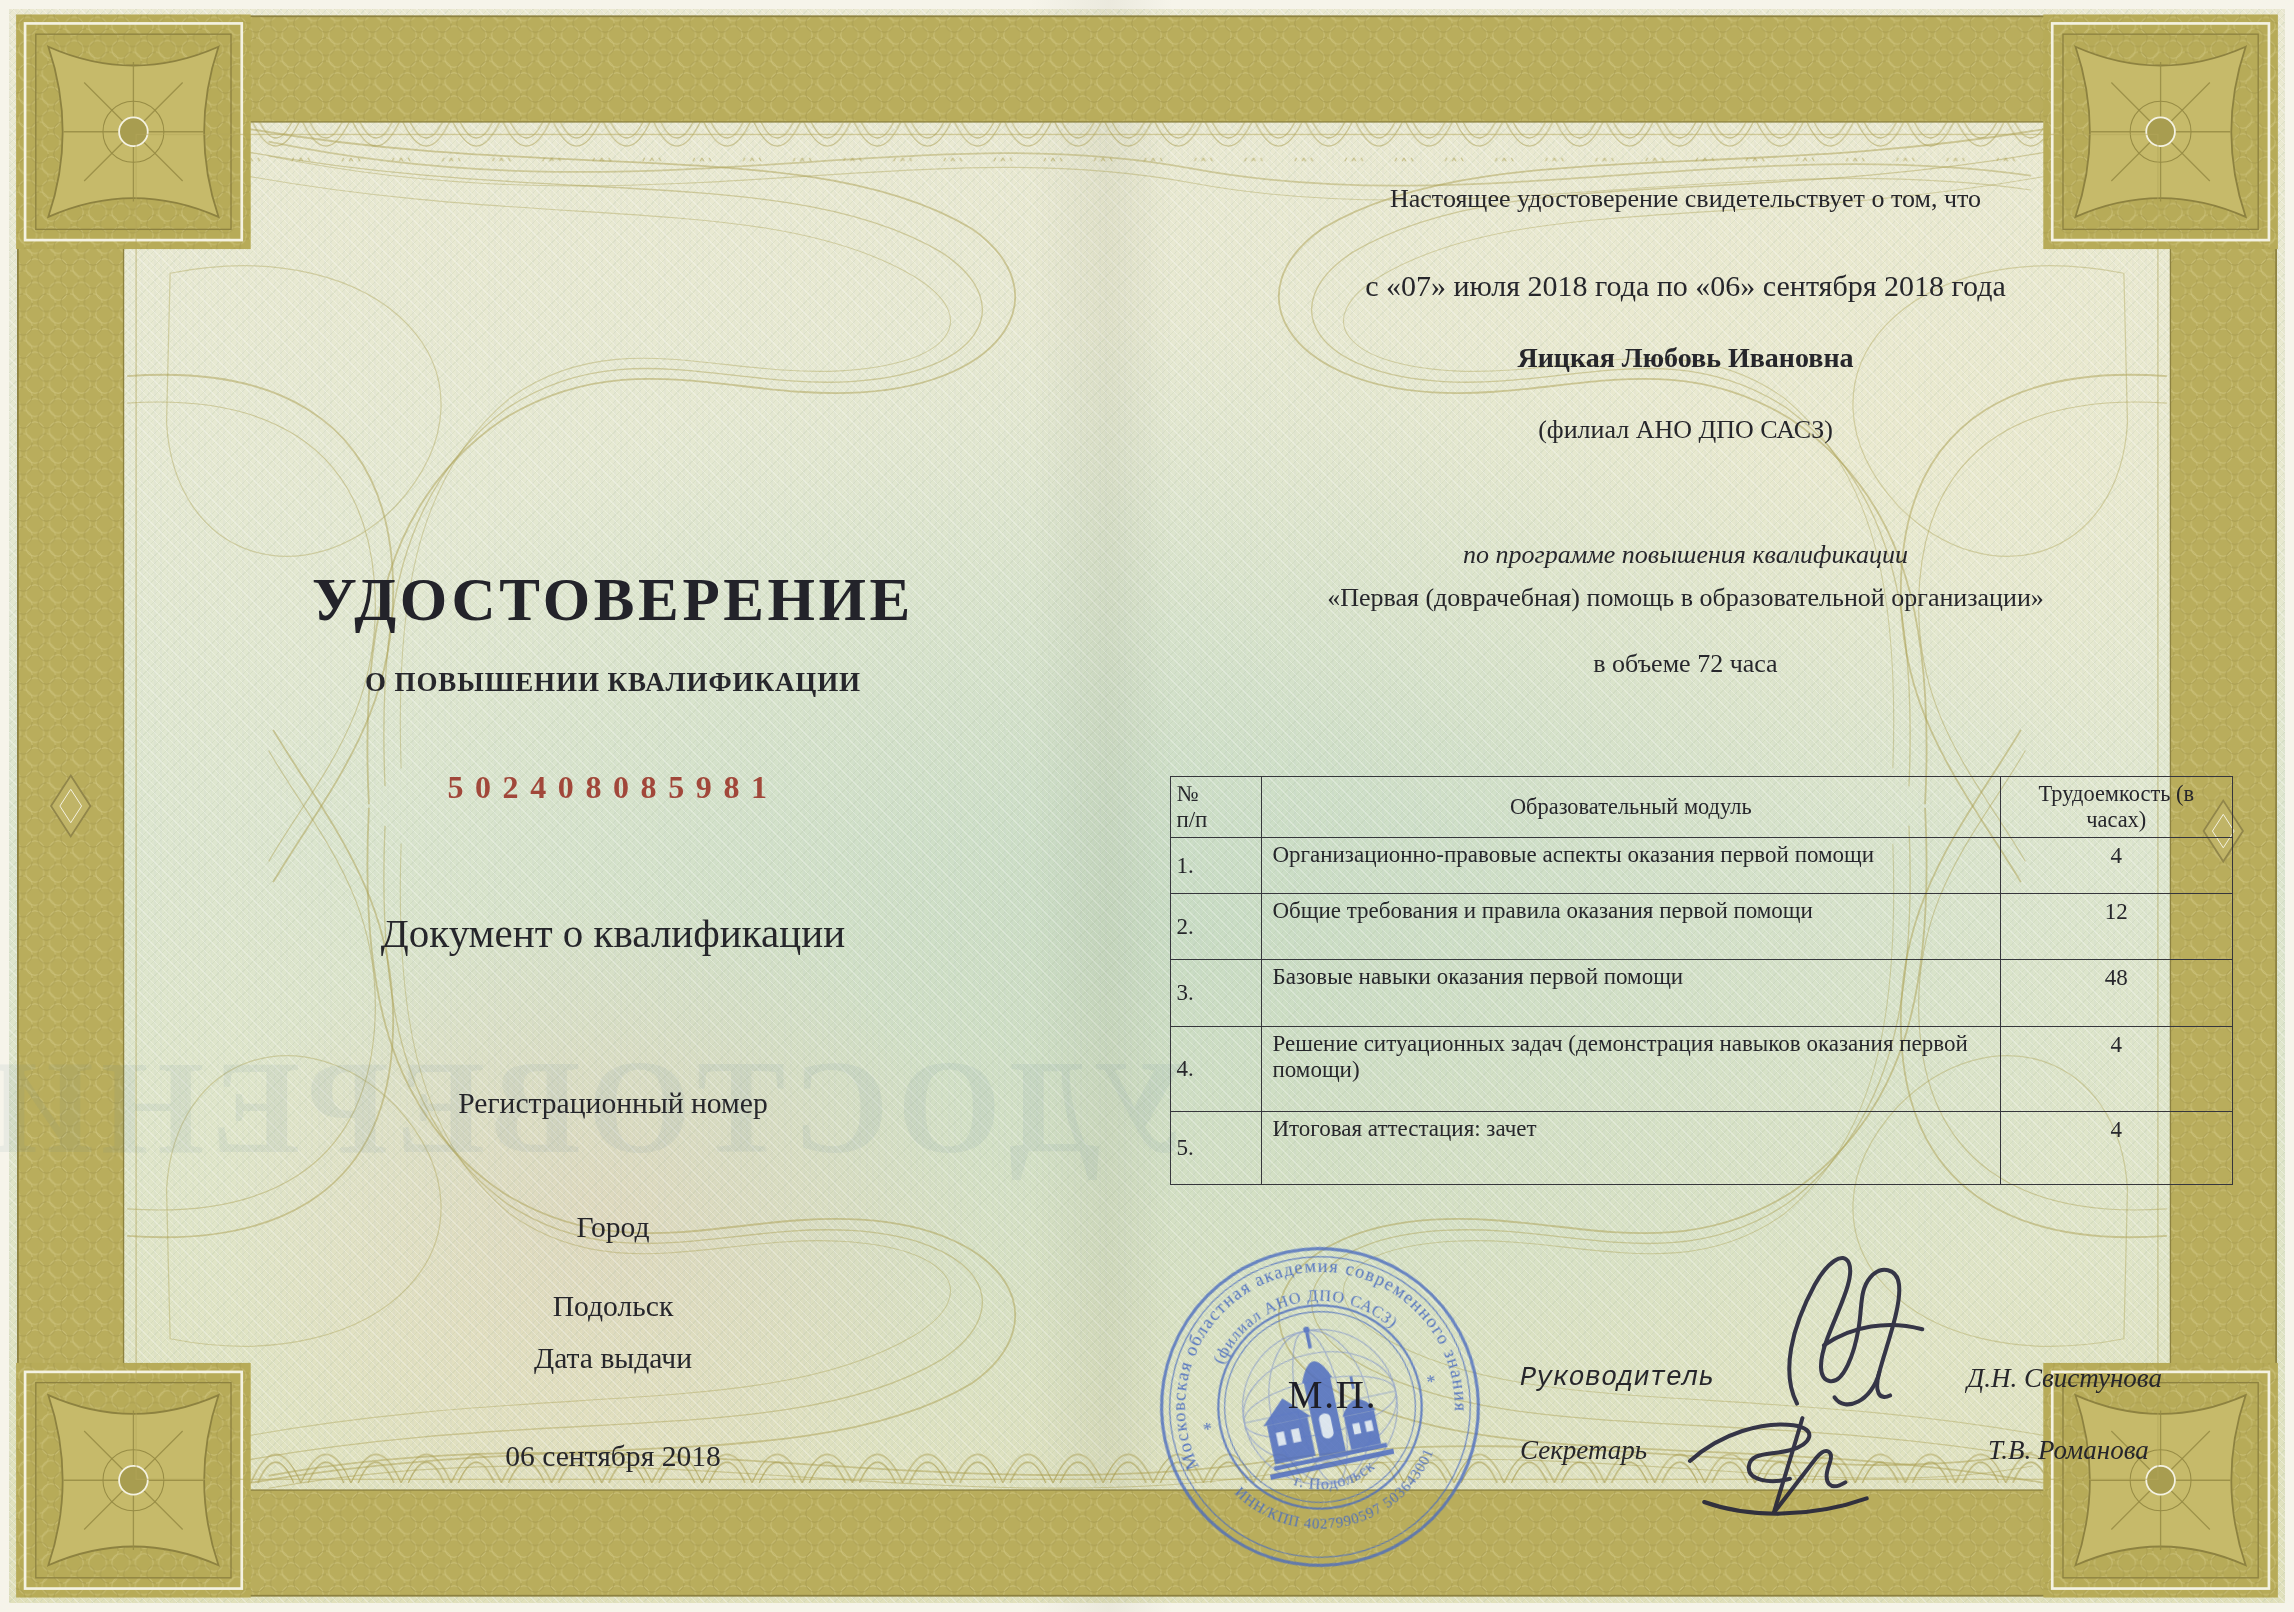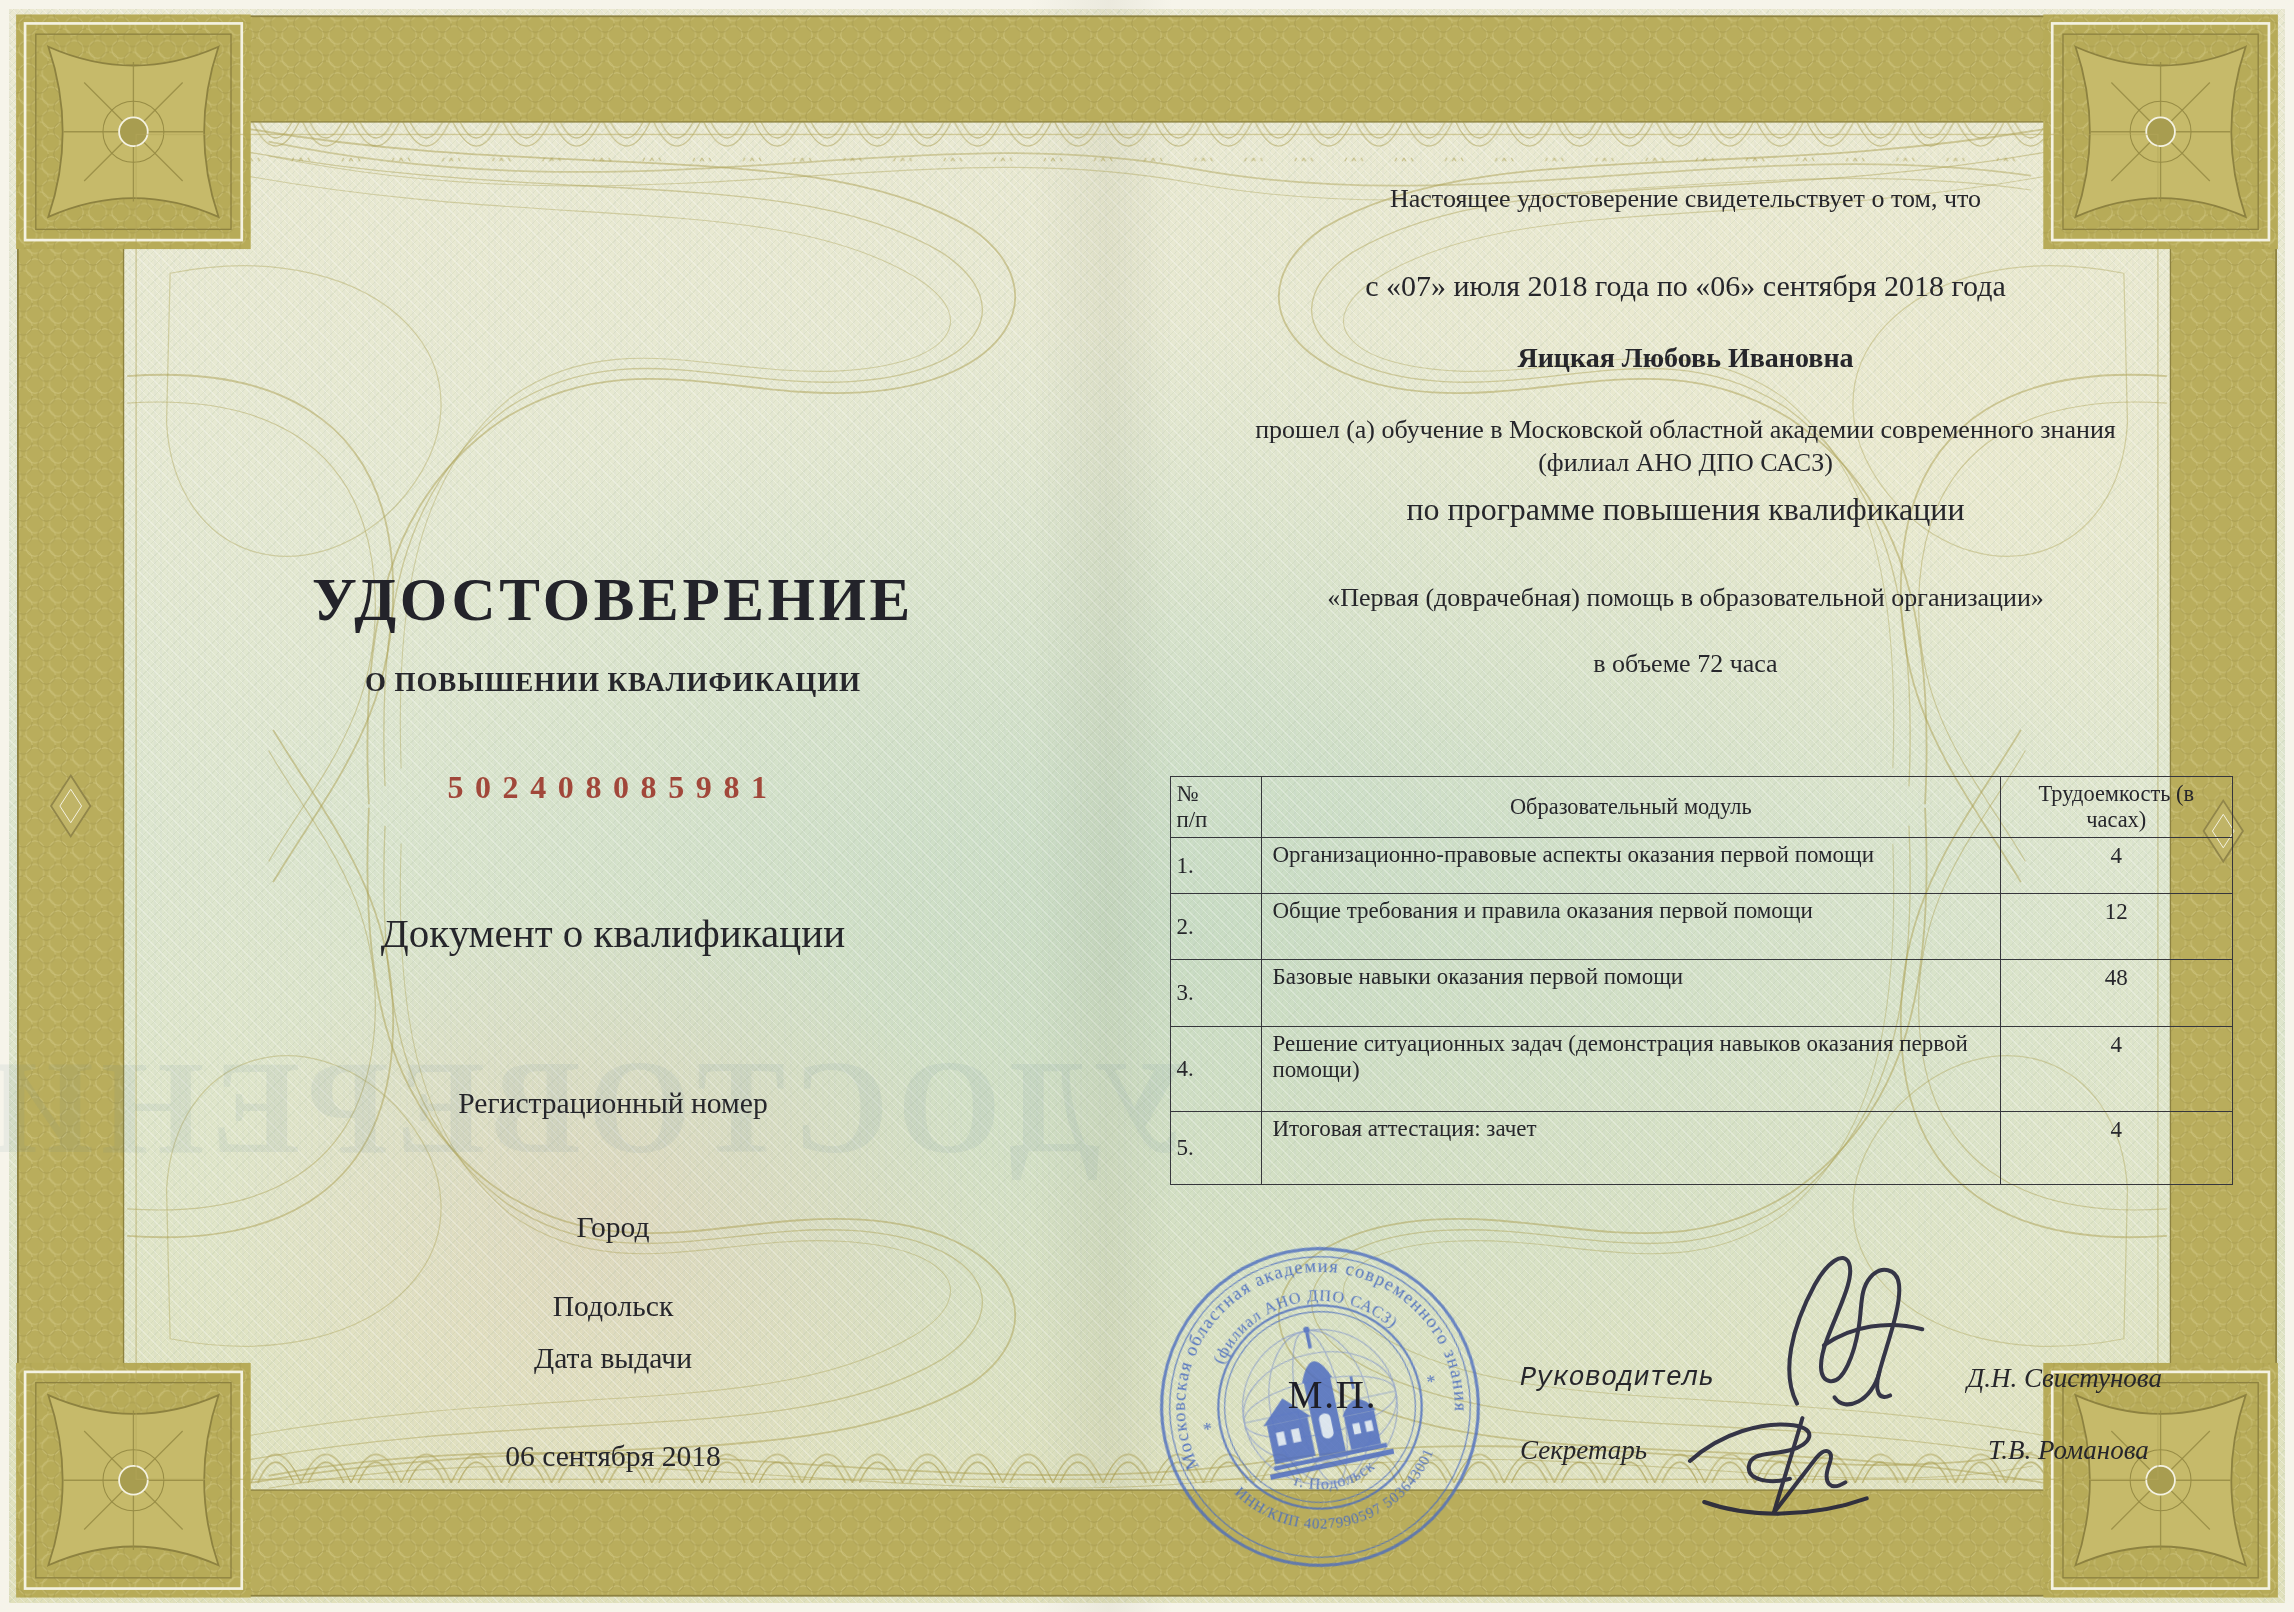--- a/index.html
+++ b/index.html
@@ -45,21 +45,21 @@
   .reg-label{top:1085px;font-size:29.6px;}
   .reg-num{top:1170px;font-size:29.6px;}
   .city-label{top:1209px;font-size:29.6px;}
   .city{top:1288px;font-size:29.6px;}
   .date-label{top:1340px;font-size:29.6px;}
   .issue-date{top:1438px;font-size:29.6px;}
   .intro{top:183px;font-size:26px;}
   .period{top:267px;font-size:30px;}
   .holder{top:340px;font-size:28px;font-weight:bold;}
   .training{top:414px;font-size:26px;}
-  .program-label{top:489px;font-size:32px;}
+  .program-label{top:539px;font-size:26px;font-style:italic;}
   .program-name{top:582px;font-size:26px;}
   .volume{top:648px;font-size:26px;}
   .modules-h{top:711px;font-size:26px;}
   table.modules{
     position:absolute;left:1170px;top:776px;width:1028px;
     border-collapse:collapse;table-layout:fixed;
     font-size:23px;color:#26262b;
   }
   table.modules th,table.modules td{
     border:1.8px solid #36363c;background:transparent;font-weight:normal;
@@ -191,21 +191,20 @@
   <div class="txt lcol reg-label">Регистрационный номер</div>
   <div class="txt lcol city-label">Город</div>
   <div class="txt lcol city">Подольск</div>
   <div class="txt lcol date-label">Дата выдачи</div>
   <div class="txt lcol issue-date">06 сентября 2018</div>
 
   <div class="txt rcol intro">Настоящее удостоверение свидетельствует о том, что</div>
   <div class="txt rcol period">с «07» июля 2018 года по «06» сентября 2018 года</div>
   <div class="txt rcol holder">Яицкая Любовь Ивановна</div>
   <div class="txt rcol training">
-    <div>прошел (а) обучение в Московской областной академии современного знания</div>
     <div>(филиал АНО ДПО САСЗ)</div>
   </div>
   <div class="txt rcol program-label">по программе повышения квалификации</div>
   <div class="txt rcol program-name">«Первая (доврачебная) помощь в образовательной организации»</div>
   <div class="txt rcol volume">в объеме 72 часа</div>
 
   <table class="modules">
     <tbody>
         <tr class="hd">
       <th class="c-num">

